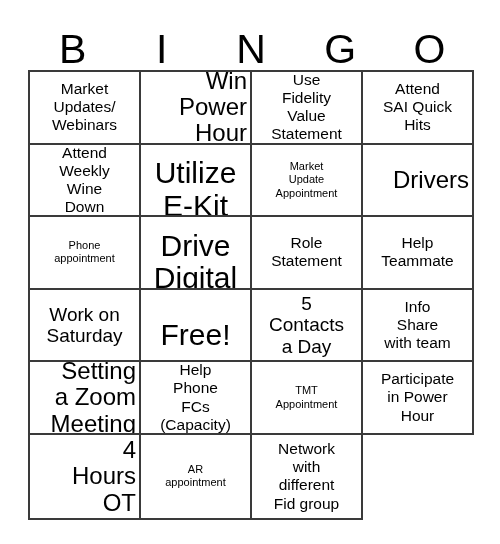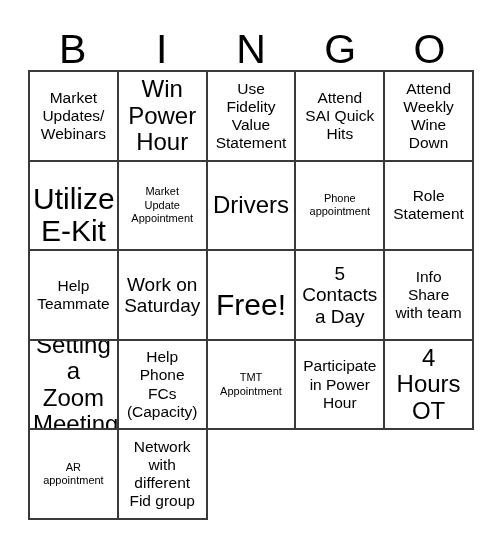--- a/index.html
+++ b/index.html
@@ -53,21 +53,21 @@
   .grid {
     position: absolute;
     left: 28px;
     top: 70px;
     width: 446px;
     height: 450px;
     box-sizing: border-box;
     border-top: 2px solid #3a3a3a;
     border-left: 2px solid #3a3a3a;
     display: grid;
-    grid-template-columns: repeat(5, 1fr);
+    grid-template-columns: repeat(4, 1fr);
     grid-template-rows: repeat(5, 1fr);
     background: #ffffff;
   }
 
   .cell {
     box-sizing: border-box;
     border-right: 2px solid #3a3a3a;
     border-bottom: 2px solid #3a3a3a;
     display: flex;
     align-items: center;
@@ -84,21 +84,21 @@
     text-align: center;
     white-space: pre-line;
     color: #000000;
     line-height: 1.12;
   }
 
   
   .sz-xs .cell-text { font-size: 11px; line-height: 1.22; }
   .sz-sm .cell-text { font-size: 15.5px; line-height: 1.17; }
   .sz-md .cell-text { font-size: 19px;   line-height: 1.13; }
-  .sz-lg .cell-text { font-size: 24px;   line-height: 1.10; }
+  .sz-lg .cell-text { font-size: 24px;   line-height: 1.10; text-align: right; }
   .sz-xl .cell-text { font-size: 30px;   line-height: 1.08; margin-top: 20px; }
 </style>
 </head>
 <body>
 
 <div class="card">
 
   <div class="header-row">
     <div class="header-cell">
       <span class="header-letter">B</span>
@@ -155,20 +155,24 @@
 Update
 Appointment</span>
       </div>
       <div class="cell sz-lg">
         <span class="cell-text">Drivers</span>
       </div>
       <div class="cell sz-xs">
         <span class="cell-text">Phone
 appointment</span>
       </div>
+      <div class="cell sz-xl">
+        <span class="cell-text">Drive
+Digital</span>
+      </div>
       <div class="cell sz-sm">
         <span class="cell-text">Role
 Statement</span>
       </div>
       <div class="cell sz-sm">
         <span class="cell-text">Help
 Teammate</span>
       </div>
       <div class="cell sz-md">
         <span class="cell-text">Work on

